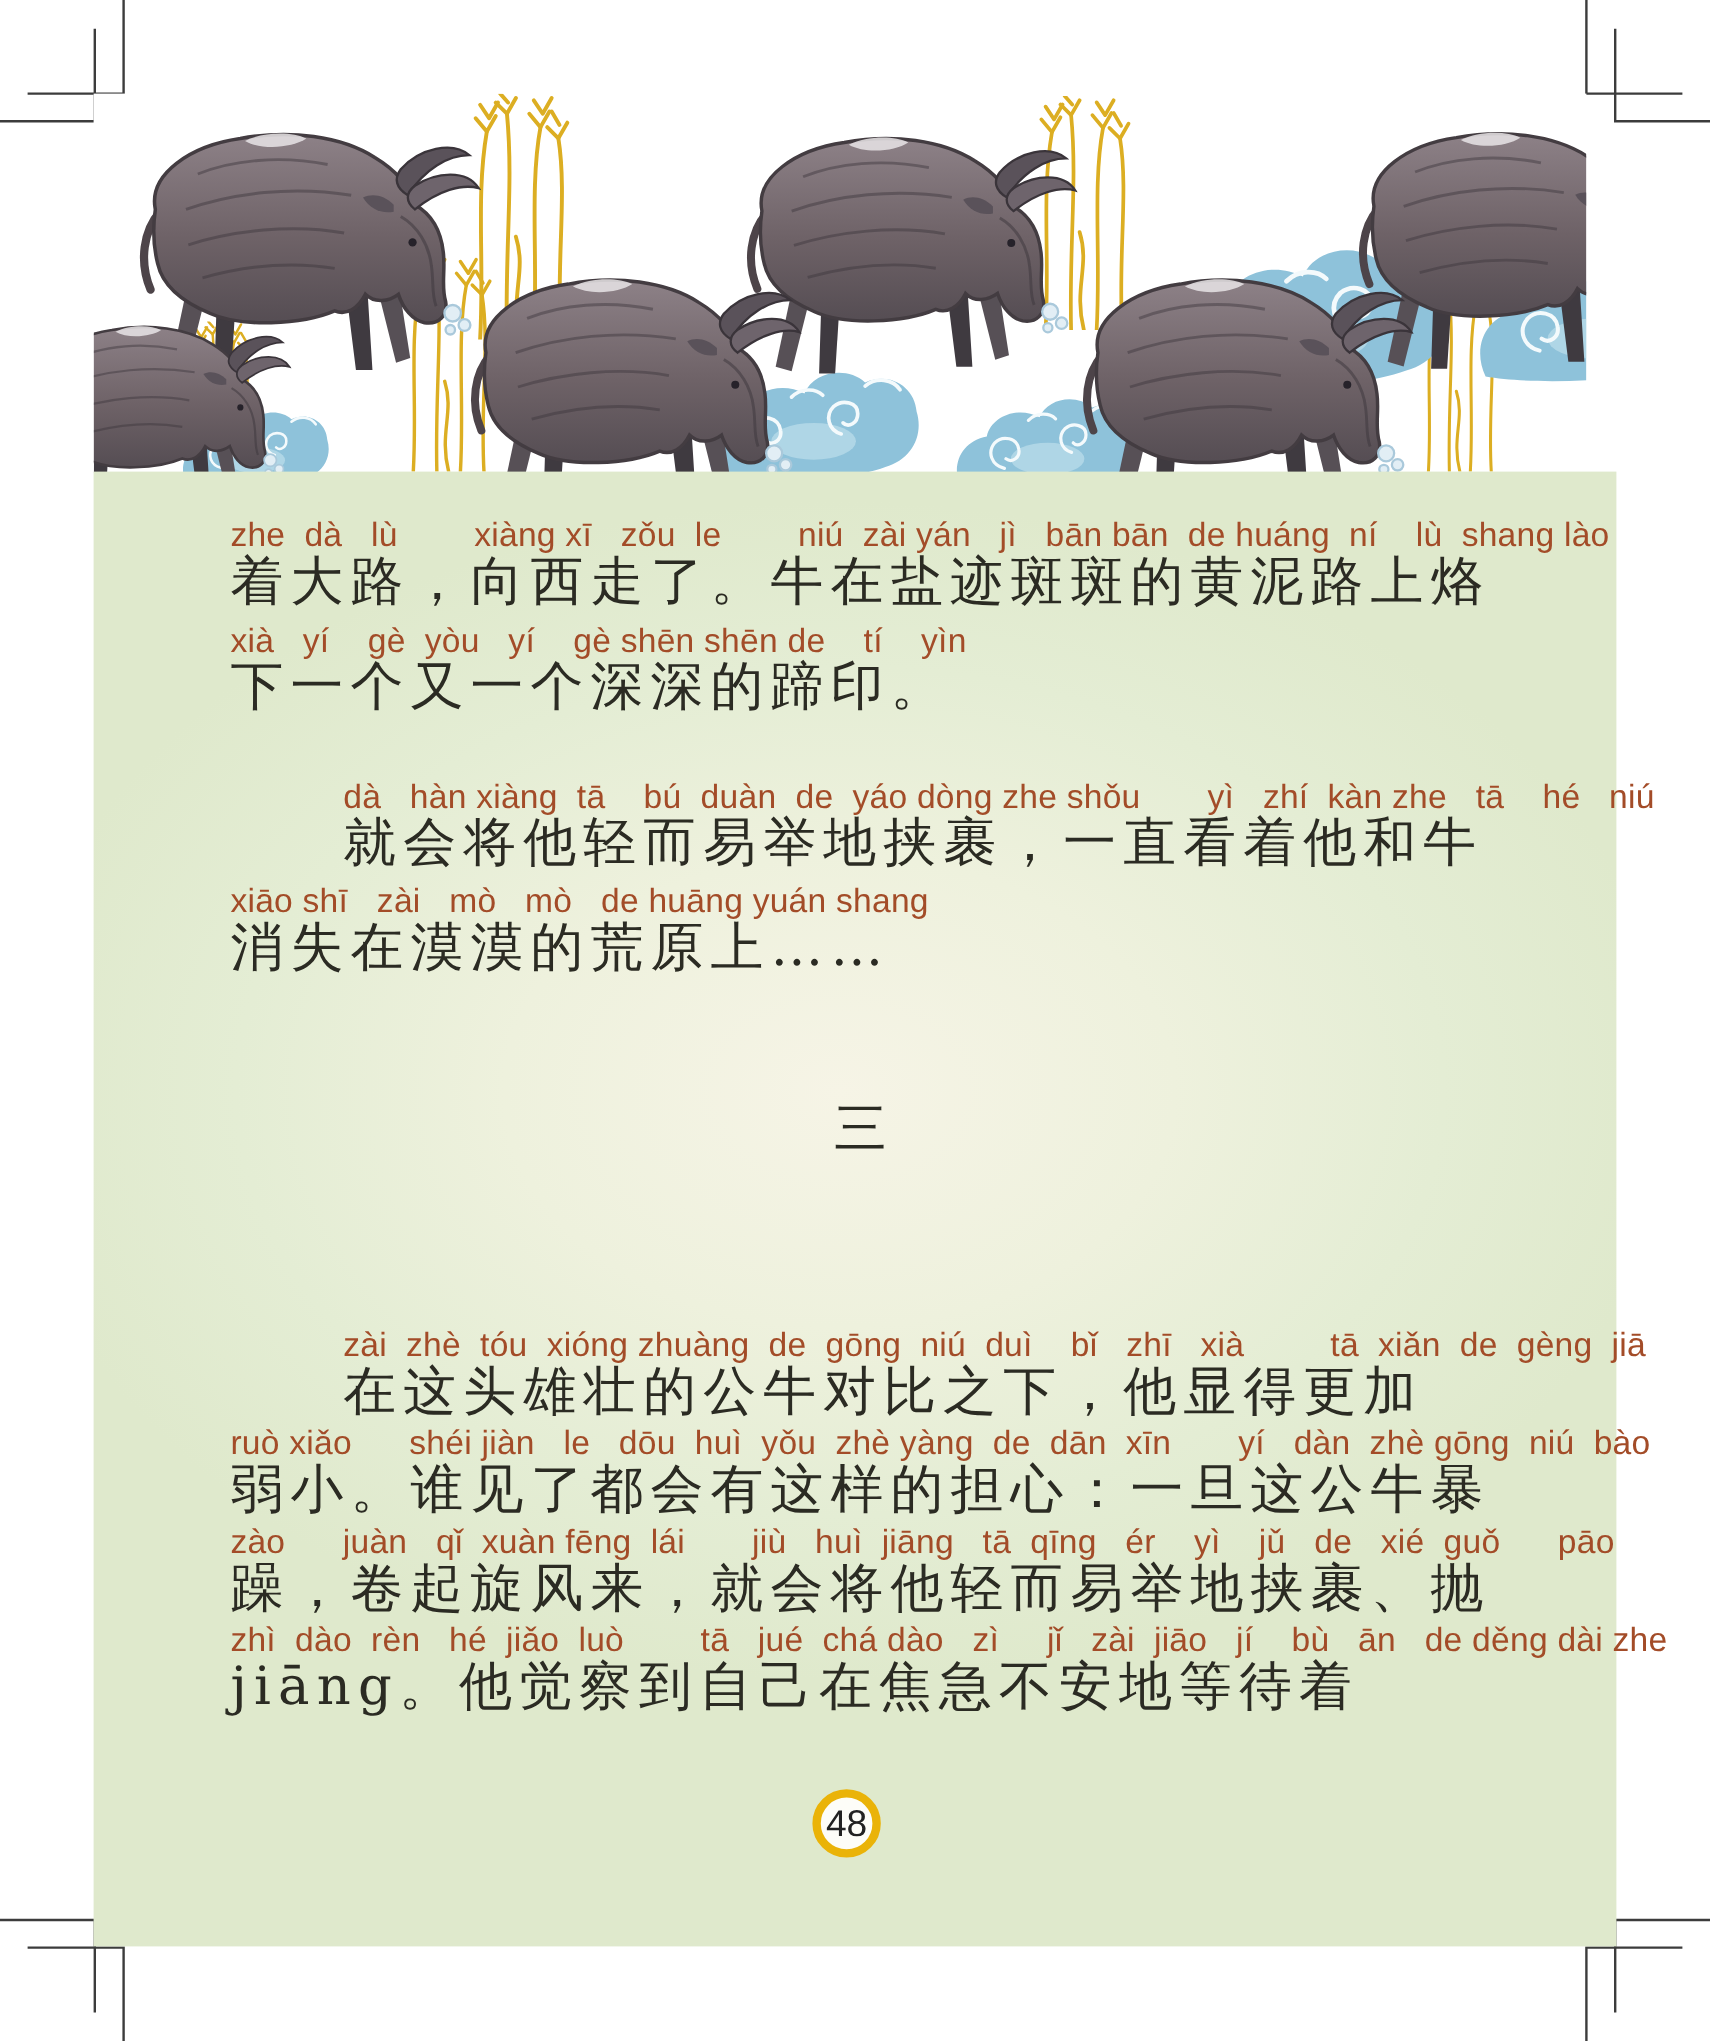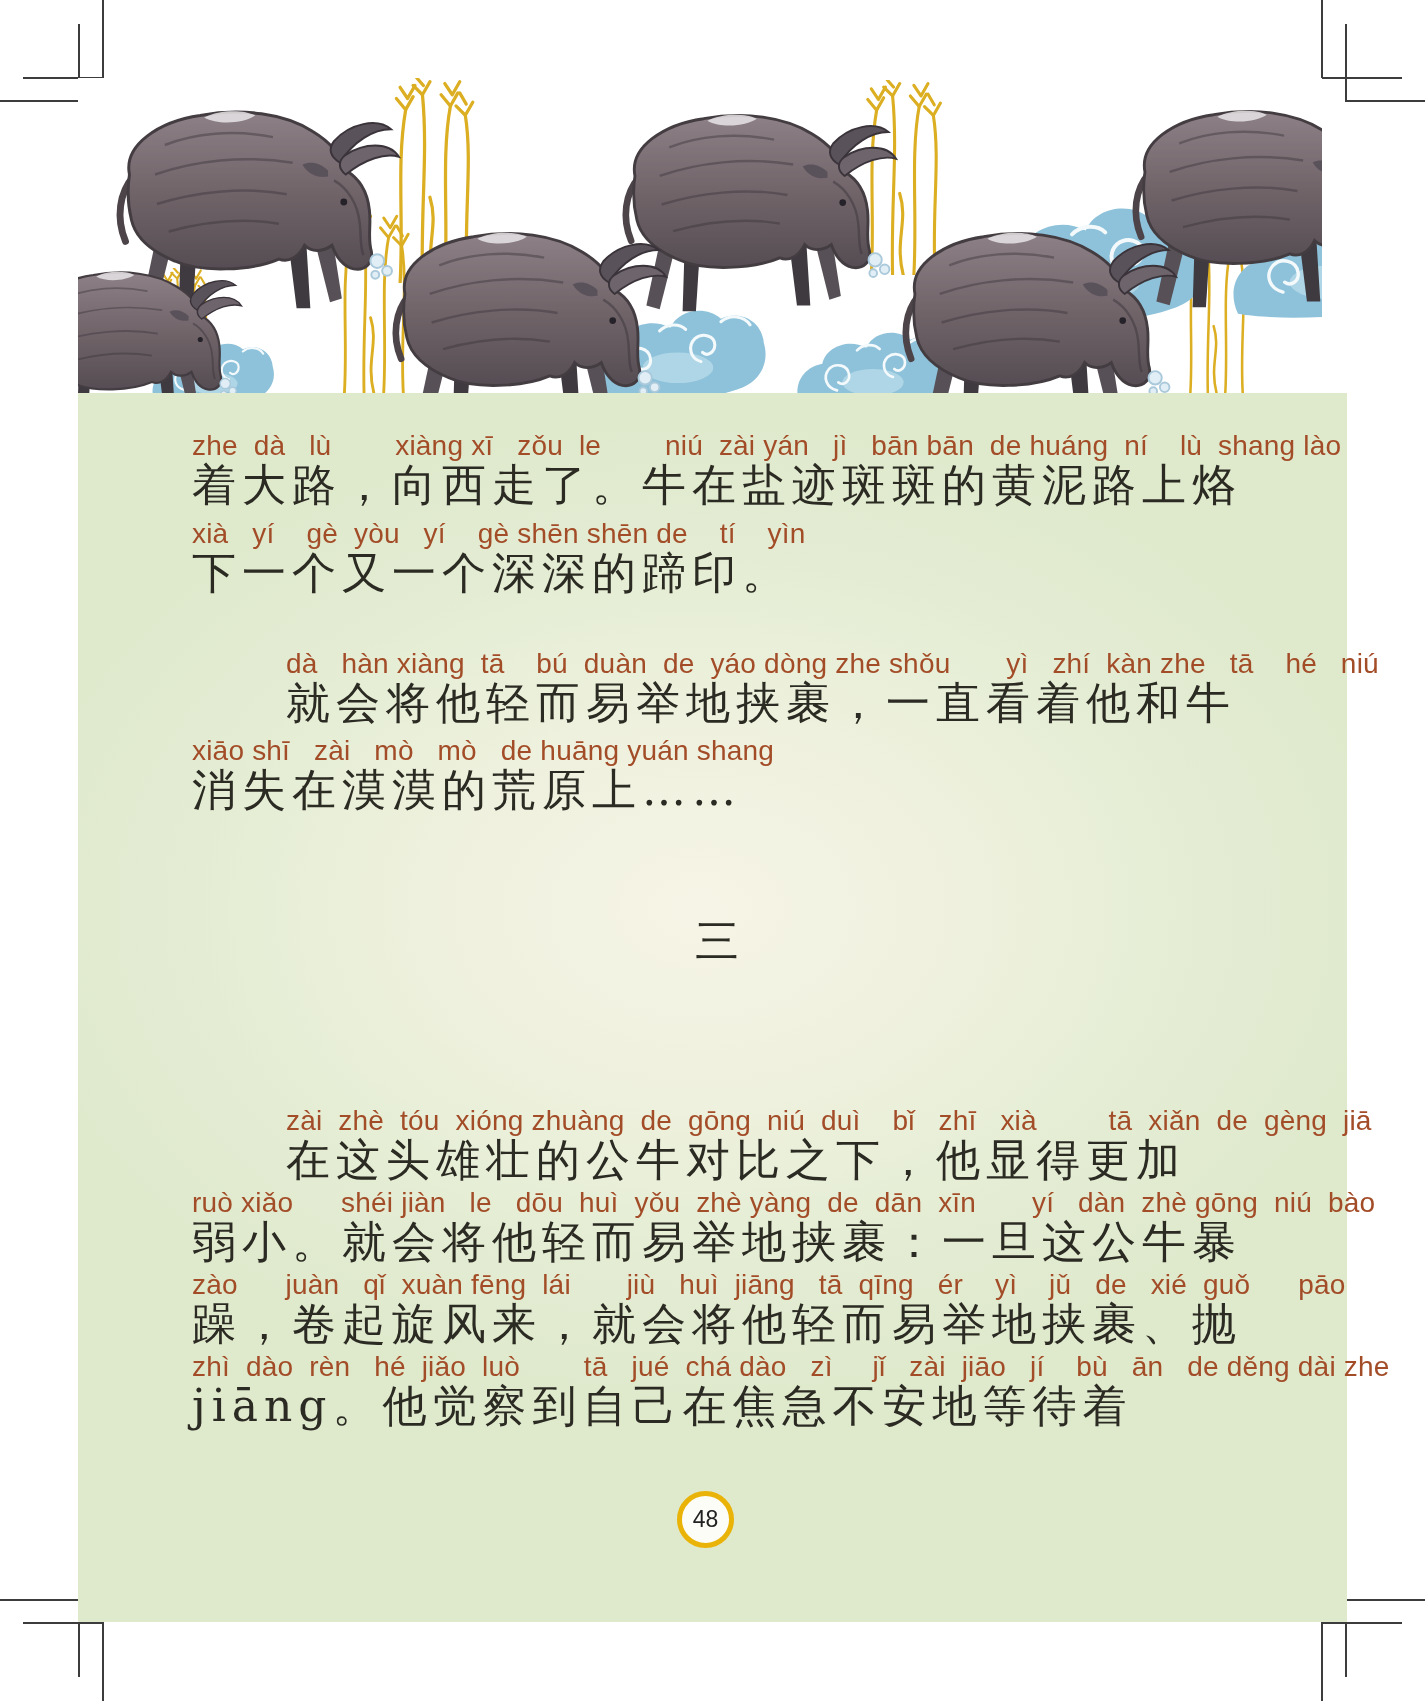--- a/index.html
+++ b/index.html
@@ -35,23 +35,23 @@
     font-family:"DejaVu Serif","Liberation Serif",serif;
     font-size:44px;line-height:50px;color:#2b2b23;
     letter-spacing:6px;white-space:pre;
   }
   .tline.indent{padding-left:94px;width:956px;}
   .tline.center{text-align:center;}
   .tline.center .hz{font-size:44px;letter-spacing:0;}
   
   .pagenum{
     position:absolute;left:677px;top:1491px;width:57px;height:57px;
-    background:#fdfdf8;border:5px solid #eab308;border-radius:50%;
+    background:#fdfdf8;border:7px solid #eab308;border-radius:50%;
     box-sizing:border-box;display:flex;align-items:center;justify-content:center;
-    font-size:23px;color:#222;font-family:"Liberation Sans",sans-serif;
+    font-size:31px;color:#222;font-family:"Liberation Sans",sans-serif;
   }
   svg{display:block;}
 </style>
 </head>
 <body>
 
 <svg width="0" height="0" style="position:absolute" aria-hidden="true">
   <defs>
     <linearGradient id="bodyGrad" x1="0" y1="0" x2="0" y2="1">
       <stop offset="0" stop-color="#8d8187"></stop>
@@ -169,21 +169,21 @@
 <div class="tline center" style="top:916px">
   <div class="hz">三</div>
 </div>
 
 <div class="tline indent" style="top:1107px">
   <div class="py">zài  zhè  tóu  xióng zhuàng  de  gōng  niú  duì    bǐ   zhī   xià         tā  xiǎn  de  gèng  jiā</div>
   <div class="hz">在这头雄壮的公牛对比之下，他显得更加</div>
 </div>
 <div class="tline" style="top:1189px">
   <div class="py">ruò xiǎo      shéi jiàn   le   dōu  huì  yǒu  zhè yàng  de  dān  xīn       yí   dàn  zhè gōng  niú  bào</div>
-  <div class="hz">弱小。就会将他轻而易举地挟裹：一旦这公牛暴</div>
+  <div class="hz">弱小。谁见了都会有这样的担心：一旦这公牛暴</div>
 </div>
 <div class="tline" style="top:1271px">
   <div class="py">zào      juàn   qǐ  xuàn fēng  lái       jiù   huì  jiāng   tā  qīng   ér    yì    jǔ   de   xié  guǒ      pāo</div>
   <div class="hz">躁，卷起旋风来，就会将他轻而易举地挟裹、抛</div>
 </div>
 <div class="tline" style="top:1353px">
   <div class="py">zhì  dào  rèn   hé  jiǎo  luò        tā   jué  chá dào   zì     jǐ   zài  jiāo   jí    bù   ān   de děng dài zhe</div>
   <div class="hz">jiāng。他觉察到自己在焦急不安地等待着</div>
 </div>
 

